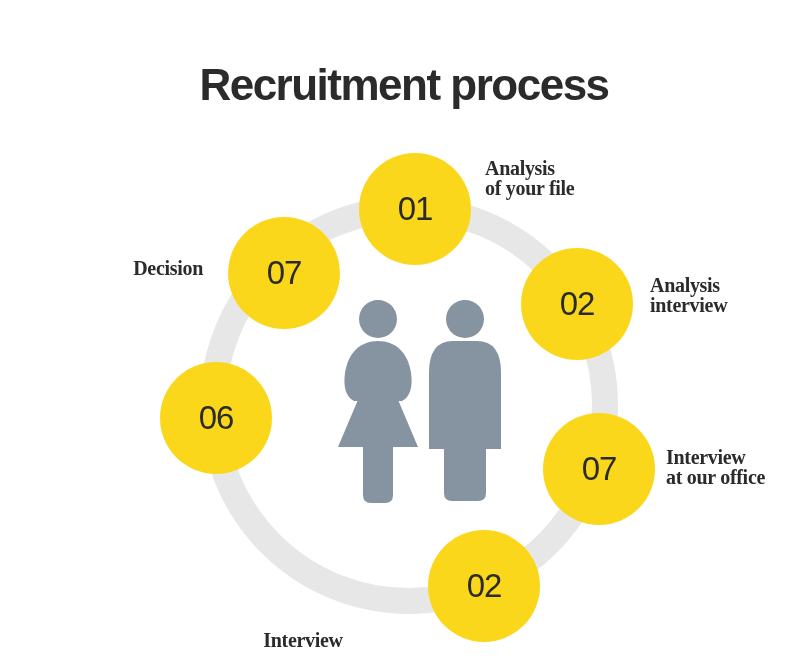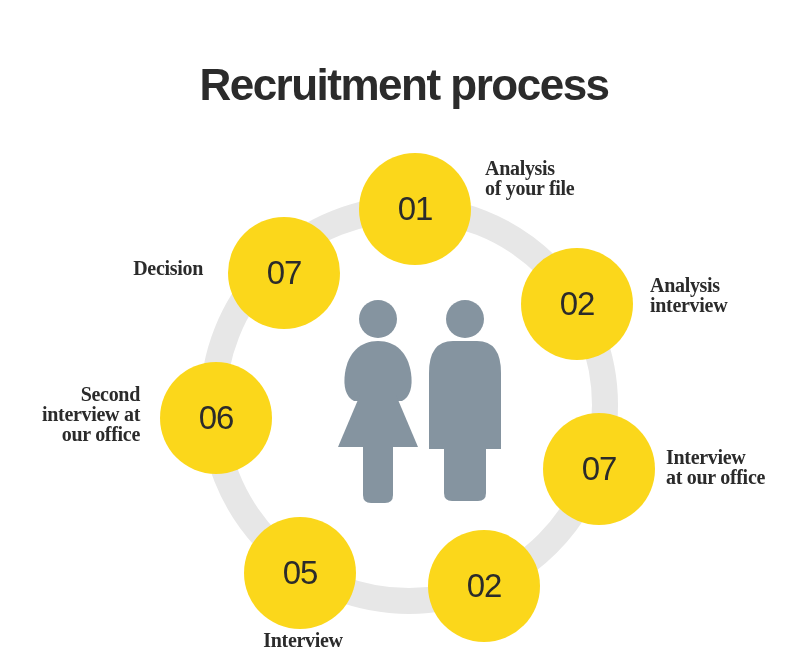--- a/index.html
+++ b/index.html
@@ -108,35 +108,29 @@
   </div>
   <div class="step-circle s2">
     <span class="step-number">02</span>
   </div>
   <div class="step-circle s3">
     <span class="step-number">07</span>
   </div>
   <div class="step-circle s4">
     <span class="step-number">02</span>
   </div>
-  <div class="step-circle s5">
-    <span class="step-number">05</span>
-  </div>
   <div class="step-circle s6">
     <span class="step-number">06</span>
   </div>
   <div class="step-circle s7">
     <span class="step-number">07</span>
   </div>
 
   <div class="step-label l1">Analysis
 of your file</div>
   <div class="step-label l2">Analysis
 interview</div>
   <div class="step-label l3">Interview
 at our office</div>
   <div class="step-label l5">Interview</div>
-  <div class="step-label l6">Second
-interview at
-our office</div>
   <div class="step-label l7">Decision</div>
 
 </div>
 
 </body></html>

